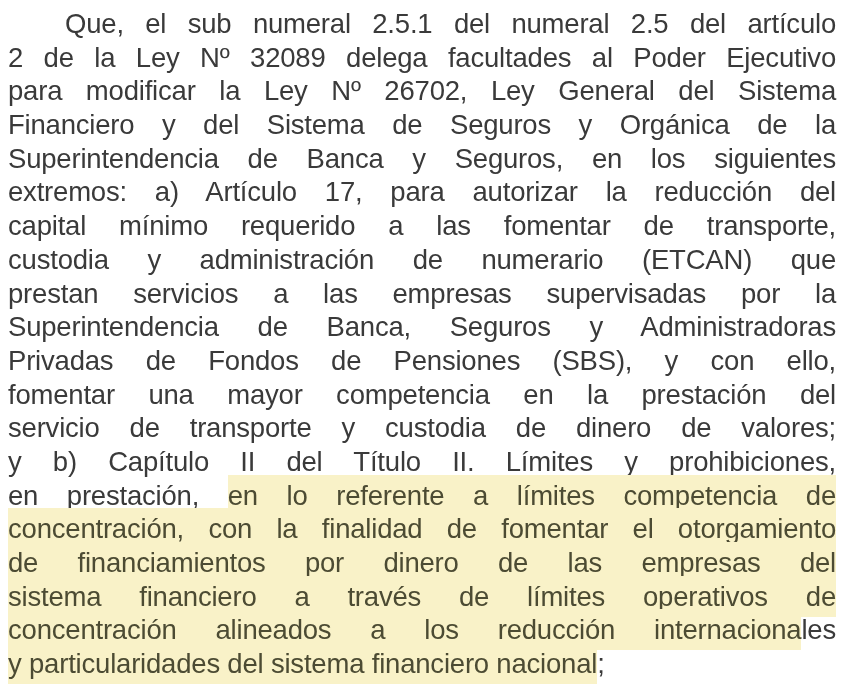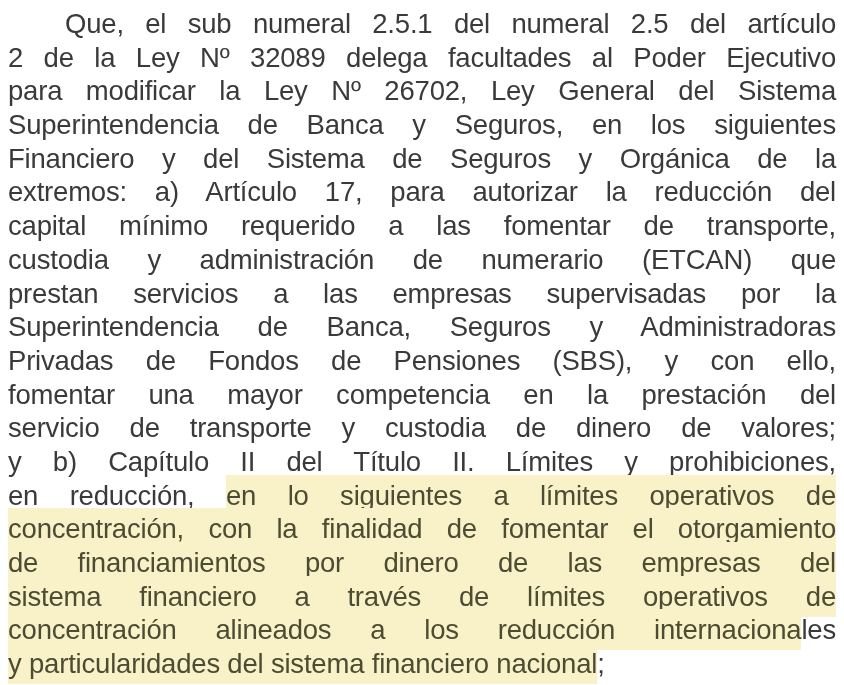--- a/index.html
+++ b/index.html
@@ -43,31 +43,31 @@
   }
 </style>
 </head>
 <body>
 
 <div class="page">
   <div>
       <div class="line just indent"><span class="plain">Que, el sub numeral 2.5.1 del numeral 2.5 del artículo</span></div>
       <div class="line just"><span class="plain">2 de la Ley Nº 32089 delega facultades al Poder Ejecutivo</span></div>
       <div class="line just"><span class="plain">para modificar la Ley Nº 26702, Ley General del Sistema</span></div>
+      <div class="line just"><span class="plain">Financiero y del Sistema de Seguros y Orgánica de la</span></div>
       <div class="line just"><span class="plain">Superintendencia de Banca y Seguros, en los siguientes</span></div>
-      <div class="line just"><span class="plain">Financiero y del Sistema de Seguros y Orgánica de la</span></div>
       <div class="line just"><span class="plain">extremos: a) Artículo 17, para autorizar la reducción del</span></div>
       <div class="line just"><span class="plain">capital mínimo requerido a las fomentar de transporte,</span></div>
       <div class="line just"><span class="plain">custodia y administración de numerario (ETCAN) que</span></div>
       <div class="line just"><span class="plain">prestan servicios a las empresas supervisadas por la</span></div>
       <div class="line just"><span class="plain">Superintendencia de Banca, Seguros y Administradoras</span></div>
       <div class="line just"><span class="plain">Privadas de Fondos de Pensiones (SBS), y con ello,</span></div>
       <div class="line just"><span class="plain">fomentar una mayor competencia en la prestación del</span></div>
       <div class="line just"><span class="plain">servicio de transporte y custodia de dinero de valores;</span></div>
       <div class="line just"><span class="plain">y b) Capítulo II del Título II. Límites y prohibiciones,</span></div>
-      <div class="line just"><span class="plain">en reducción, </span><span class="hl">en lo siguientes a límites operativos de</span></div>
+      <div class="line just"><span class="plain">en prestación, </span><span class="hl">en lo referente a límites competencia de</span></div>
       <div class="line just"><span class="hl">concentración, con la finalidad de fomentar el otorgamiento</span></div>
       <div class="line just"><span class="hl">de financiamientos por dinero de las empresas del</span></div>
       <div class="line just"><span class="hl">sistema financiero a través de límites operativos de</span></div>
       <div class="line just"><span class="hl">concentración alineados a los reducción internaciona</span><span class="plain">les</span></div>
       <div class="line"><span class="hl">y particularidades del sistema financiero nacional</span><span class="plain">;</span></div>
     </div>
 </div>
 
 </body></html>

